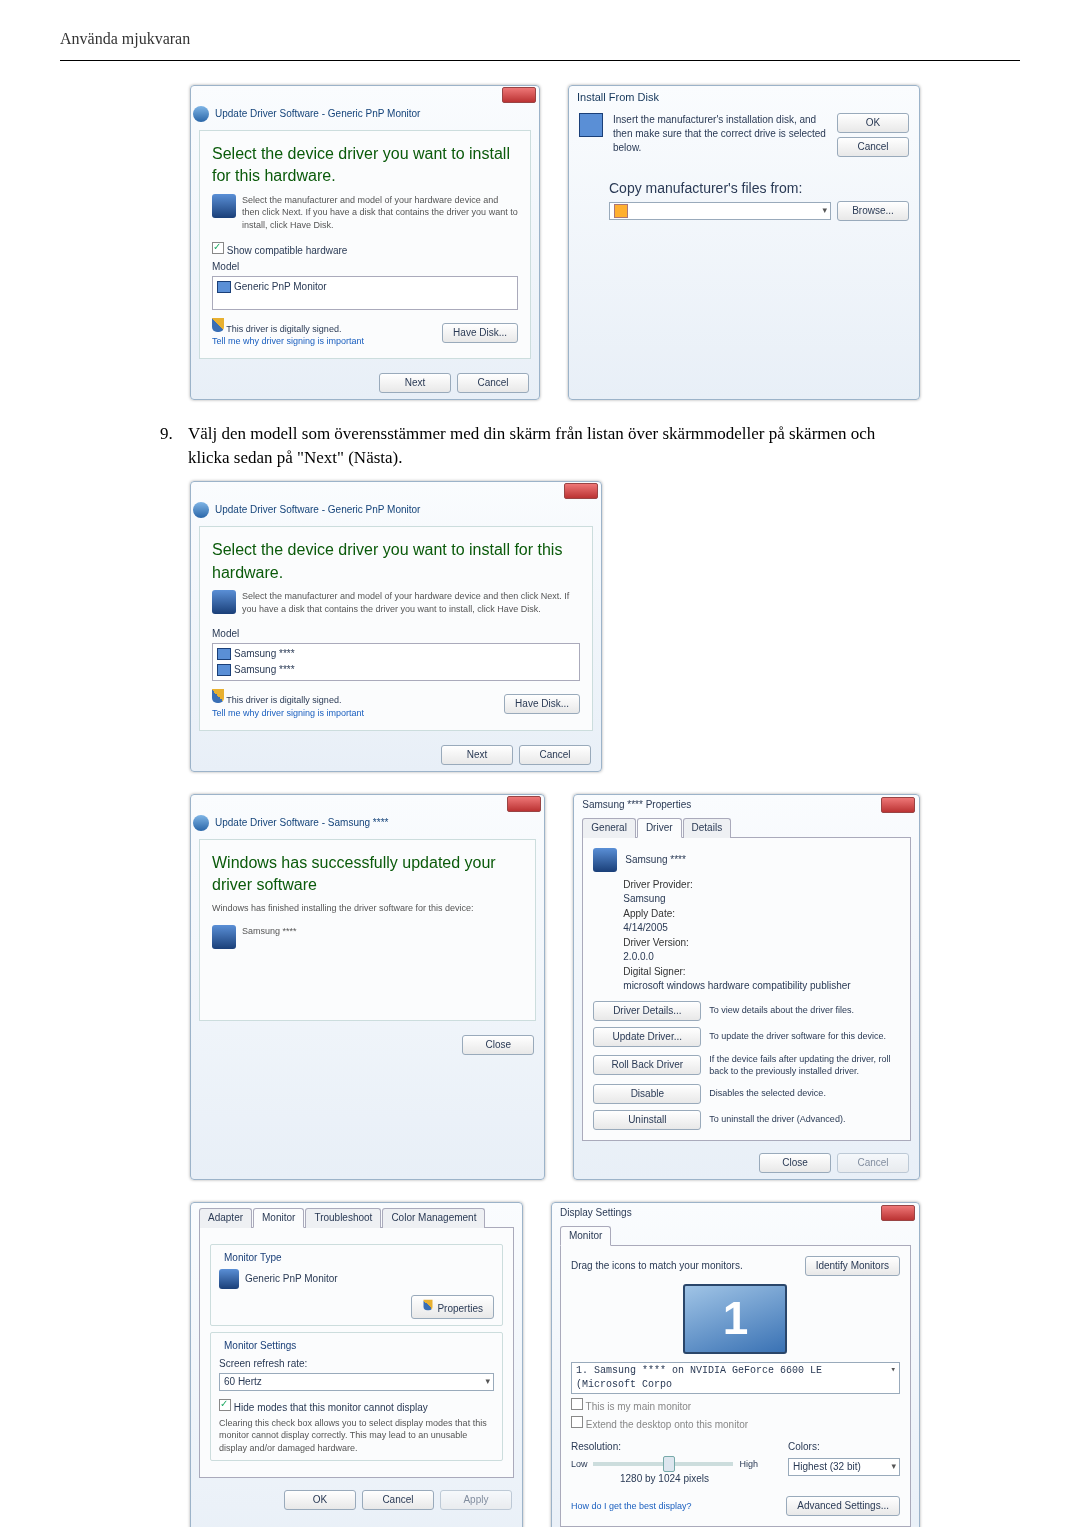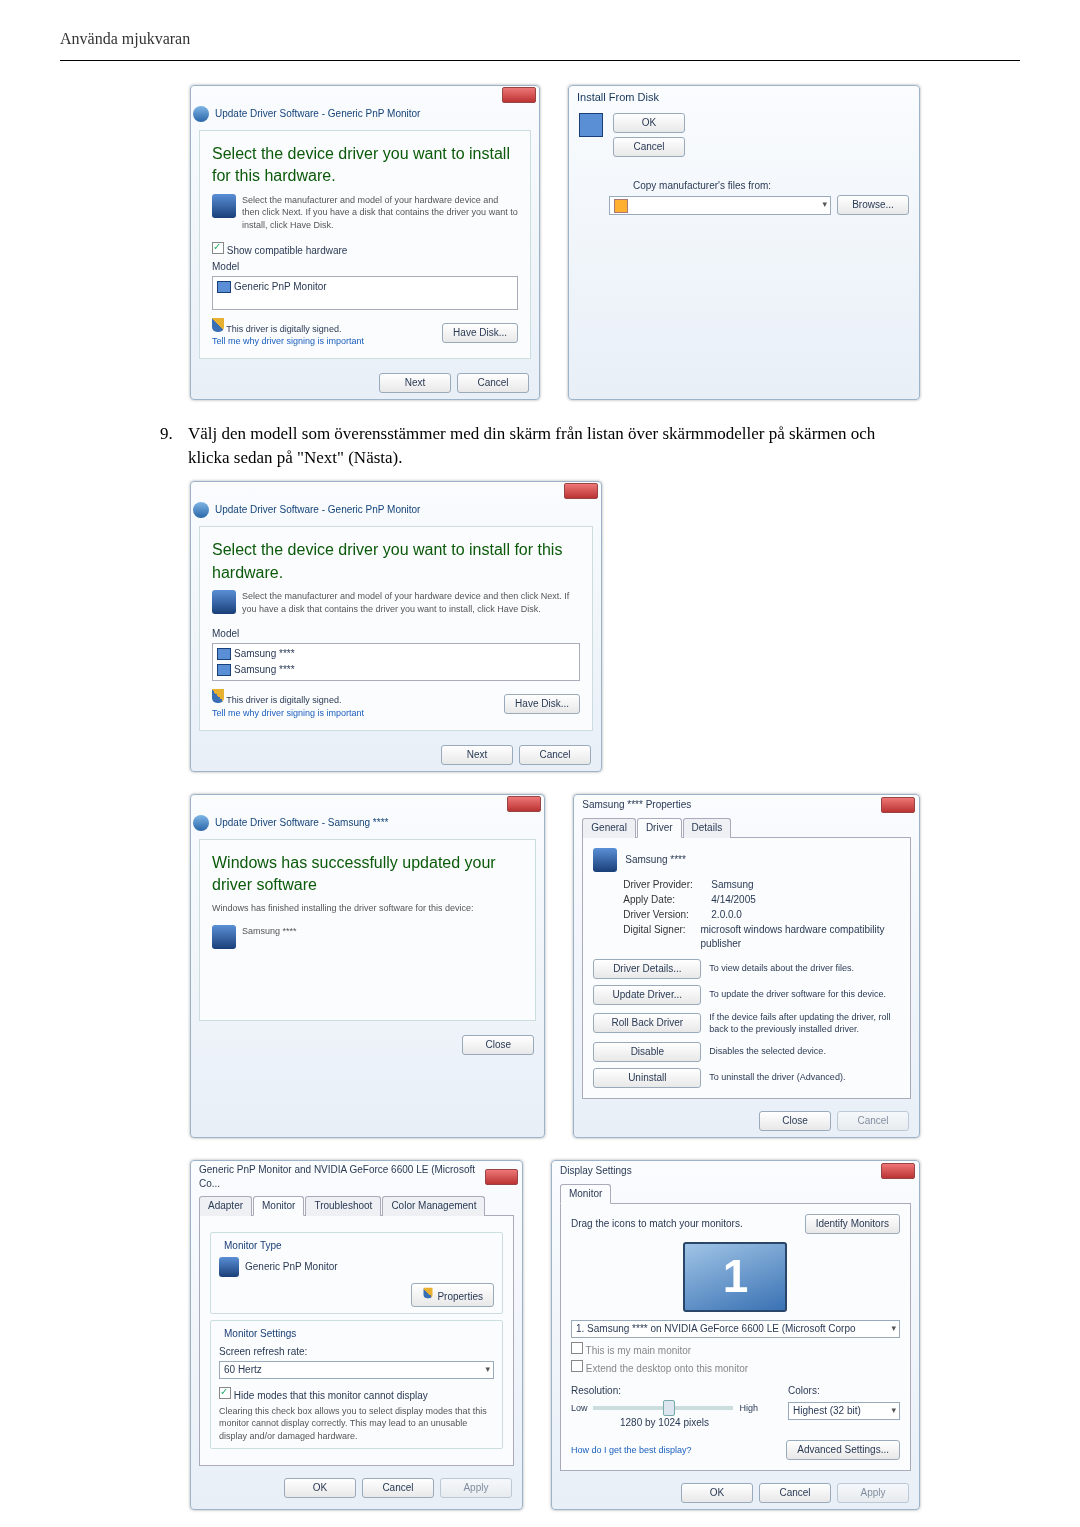--- a/index.html
+++ b/index.html
@@ -29,21 +29,21 @@
 .link { color:#1a5fbf; font-size:9px;}
 .winbtn { font-size:10px; padding:2px 10px; border:1px solid #9ab; background:linear-gradient(#fff,#e8e8e8); border-radius:3px; min-width:50px; text-align:center; display:inline-block; cursor:default;}
 .btnrow { display:flex; justify-content:flex-end; gap:6px; padding:6px 10px 6px 0;}
 .dlg-medium { width:410px; }
 .dlg-small { width:400px; }
 .dlg-disk { width:400px; }
 .tabstrip { display:flex; gap:1px; border-bottom:1px solid #aab; margin:4px 8px 0 8px; font-size:10px;}
 .tab { padding:2px 8px; border:1px solid #aab; border-bottom:none; background:#eef0f3; position:relative; top:1px; border-radius:3px 3px 0 0;}
 .tab.active { background:#fbfcfd; border-bottom:1px solid #fbfcfd;}
 .tabpane { margin:0 8px 6px 8px; border:1px solid #aab; border-top:none; background:#fbfcfd; padding:10px;}
-.field-row { display:flex; font-size:10px; margin:1px 0;}
+.field-row { display:flex; font-size:10px; margin:1px 0;flex-direction:column;}
 .field-row .k { width:88px; color:#333;}
 .big1 { width:100px; height:66px; background:linear-gradient(160deg,#a0c4e6,#3a72b4); border:2px solid #2a466a; border-radius:3px; color:#fff; font-size:46px; font-weight:bold; display:flex; align-items:center; justify-content:center; margin:8px auto;}
 .slider { width:140px; height:4px; background:#cdd; position:relative; display:inline-block; }
 .slider .thumb{ width:10px;height:14px; background:#dde6ef;border:1px solid #7aa; position:absolute; top:-6px; left:70px; border-radius:2px;}
 .sel { border:1px solid #9ab; background:#fff; font-size:10px; padding:1px 16px 1px 4px; position:relative; display:inline-block; min-width:90px;}
 .sel::after { content:"▾"; position:absolute; right:3px; top:1px; font-size:9px; color:#555;}
 .groupbox { border:1px solid #cdd; padding:6px 8px; margin:6px 0; border-radius:2px;}
 .glabel { font-size:10px; color:#1a3f78; margin:-12px 0 4px 2px; background:#fbfcfd; display:inline-block; padding:0 3px;}
 .floppy { width:22px;height:22px;background:#5a8fd6;border:1px solid #1a3f78; flex-shrink:0;}
 </style>
@@ -91,27 +91,28 @@
         <div class="btnrow">
             <span class="winbtn">Next</span>
             <span class="winbtn">Cancel</span>
           </div>
       </div>
 
       <div class="dlg dlg-disk">
         <div style="padding:4px 8px 2px 8px; font-size:11px; color:#14365a;">Install From Disk</div>
         <div style="display:flex; gap:10px; padding:6px 10px; align-items:flex-start;">
           <span class="floppy"></span>
+          <div style="flex:1;font-size:10px;">Insert the manufacturer's installation disk, and then make sure that the correct drive is selected below.</div>
           <div style="display:flex;flex-direction:column;gap:4px;">
             <span class="winbtn">OK</span>
             <span class="winbtn">Cancel</span>
           </div>
         </div>
         <div style="padding:16px 10px 10px 40px;">
-          <div style="font-size:10px;margin-left:24px;">Copy manufacturer's files from:</div>
+          <div style="font-size:14px;">Copy manufacturer's files from:</div>
           <div style="display:flex;gap:6px;align-items:center;margin-top:2px;">
             <span class="sel" style="flex:1;min-width:200px;"><span style="display:inline-block;width:12px;height:12px;background:#ffb030;border:1px solid #a77;vertical-align:middle;"></span></span>
             <span class="winbtn">Browse...</span>
           </div>
         </div>
       </div>
     </div>
 
     <div class="list-item">
       <div class="list-num">9.</div>
@@ -239,24 +240,20 @@
         <div class="btnrow">
             <span class="winbtn">Close</span>
             <span class="winbtn" style="opacity:.55;">Cancel</span>
           </div>
       </div>
     </div>
 
     <div class="img-row">
 
       <div class="dlg dlg-small">
-        <div style="display:flex;justify-content:space-between;align-items:center;padding:2px 4px 0 8px;">
-            <span style="font-size:10px;">Generic PnP Monitor and NVIDIA GeForce 6600 LE (Microsoft Co...</span>
-            <div class="closebtn"></div>
-          </div>
         <div class="tabstrip">
           <div class="tab">Adapter</div>
           <div class="tab active">Monitor</div>
           <div class="tab">Troubleshoot</div>
           <div class="tab">Color Management</div>
         </div>
         <div class="tabpane" style="min-height:210px;">
           <div class="groupbox"><div class="glabel">Monitor Type</div>
             <div style="display:flex;align-items:center;gap:6px;">
                 <span class="hwicon" style="width:20px;height:20px;"></span>
@@ -285,21 +282,21 @@
           </div>
         <div class="tabstrip">
             <div class="tab active">Monitor</div>
           </div>
         <div class="tabpane">
           <div style="display:flex;justify-content:space-between;align-items:center;">
               <span style="font-size:10px;">Drag the icons to match your monitors.</span>
               <span class="winbtn">Identify Monitors</span>
             </div>
           <div class="big1">1</div>
-          <div class="sel" style="width:100%;box-sizing:border-box;">1. Samsung **** on NVIDIA GeForce 6600 LE (Microsoft Corpo</div>
+          <div class="sel" style="width:100%;box-sizing:border-box;font-family:Liberation Mono, monospace;">1. Samsung **** on NVIDIA GeForce 6600 LE (Microsoft Corpo</div>
           <div style="font-size:10px;color:#888;margin-top:4px;"><span class="chk"></span> <span>This is my main monitor</span></div>
           <div style="font-size:10px;color:#888;margin-top:2px;"><span class="chk"></span> <span>Extend the desktop onto this monitor</span></div>
           <div style="display:flex;gap:30px;margin-top:8px;">
             <div style="flex:1;">
               <div style="font-size:10px;">Resolution:</div>
               <div style="display:flex;align-items:center;gap:6px;font-size:9px;margin-top:4px;">
                   <span>Low</span>
                   <span class="slider">
                     <span class="thumb"></span>
                   </span>

